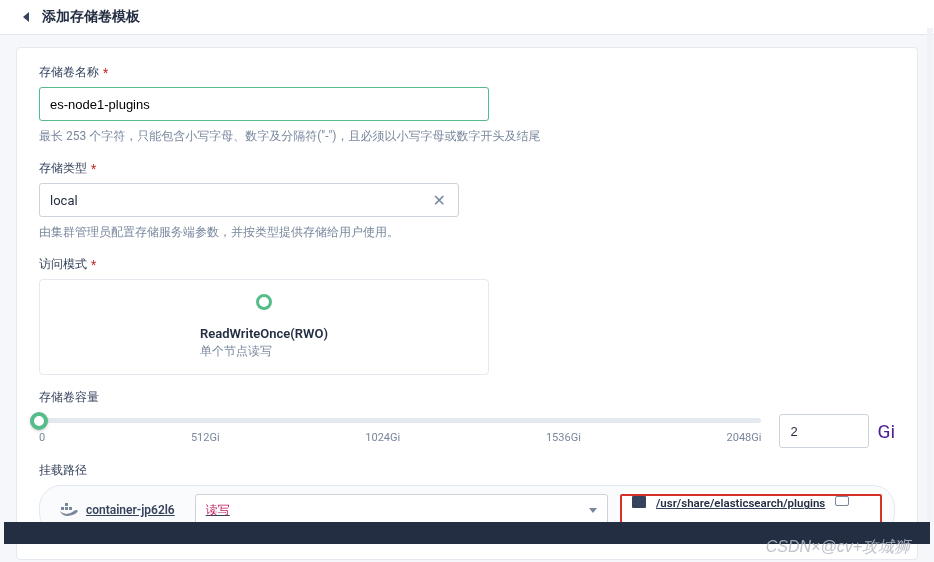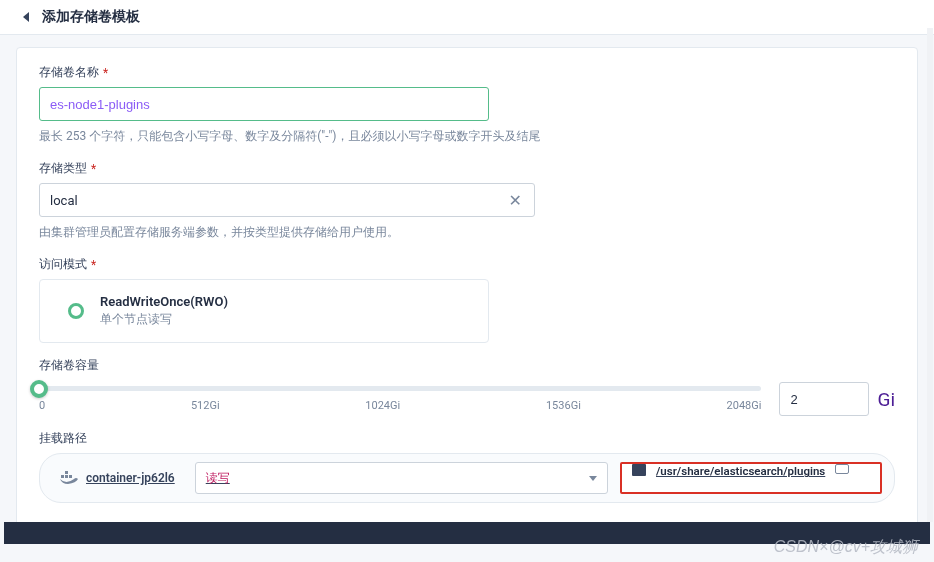--- a/index.html
+++ b/index.html
@@ -3,47 +3,47 @@
   <meta charset="utf-8">
   <style>
     * { box-sizing: border-box; margin: 0; padding: 0; }
     body { font-family: -apple-system, BlinkMacSystemFont, "Segoe UI", Roboto, "PingFang SC", "Microsoft YaHei", sans-serif; background: #f5f7fa; width: 934px; height: 562px; overflow: hidden; position: relative; font-size: 13px; color: #36435c; }
     .header { display: flex; align-items: center; padding: 8px 20px; background: #fff; border-bottom: 1px solid #e3e9ef; font-weight: 600; font-size: 14px; color: #242e42; }
     .header svg { margin-right: 8px; }
     .card { margin: 12px 16px; background: #fff; border: 1px solid #e3e9ef; border-radius: 4px; padding: 16px 22px 24px; }
     .field { margin-bottom: 14px; }
     .label { font-size: 12px; color: #36435c; margin-bottom: 6px; display: flex; align-items: center; }
     .req { color: #ca2621; margin-left: 4px; }
-    .input { width: 450px; height: 34px; border: 1px solid #55bc8a; border-radius: 3px; padding: 0 10px; font-size: 13px; color: #8b5cf6; outline: none; }
+    .input { width: 450px; height: 34px; border: 1px solid #55bc8a; border-radius: 3px; padding: 0 10px; font-size: 13px; color: #000000; outline: none; }
     .help { font-size: 12px; color: #79879c; margin-top: 6px; line-height: 1.6; }
-    .select-wrap { position: relative; width: 496px; }
+    .select-wrap { position: relative; width: 420px; }
     .select { width: 100%; height: 34px; border: 1px solid #ccd3db; border-radius: 3px; padding: 0 10px; font-size: 13px; color: #242e42; outline: none; display: flex; align-items: center; justify-content: space-between; background: #fff; cursor: pointer; }
     .close-x { color: #79879c; font-size: 16px; cursor: pointer; padding: 0 2px; }
-    .radio-card { width: 450px; border: 1px solid #e3e9ef; border-radius: 4px; padding: 14px 28px; display: flex; align-items: center; gap: 16px; }
+    .radio-card { width: 450px; border: 1px solid #e3e9ef; border-radius: 4px; padding: 14px 17px; display: flex; align-items: center; gap: 16px; flex-direction: column; }
     .radio-dot { width: 16px; height: 16px; border-radius: 50%; border: 3px solid #55bc8a; background: #fff; position: relative; }
     .radio-title { font-weight: 600; font-size: 13px; color: #242e42; }
     .radio-sub { font-size: 12px; color: #79879c; margin-top: 2px; }
     .slider-row { display: flex; align-items: center; gap: 18px; margin-top: 8px; }
     .slider-track { flex: 1; position: relative; }
     .track-bar { height: 5px; background: #e3e9ef; border-radius: 3px; position: relative; }
     .track-thumb { position: absolute; left: 0; top: 50%; transform: translate(-50%, -50%); width: 18px; height: 18px; border-radius: 50%; background: #fff; border: 4px solid #55bc8a; box-shadow: 0 1px 3px rgba(0,0,0,.2); }
     .ticks { display: flex; justify-content: space-between; font-size: 11px; color: #79879c; margin-top: 8px; }
     .cap-input { display: flex; align-items: center; gap: 8px; }
     .small-input { width: 90px; height: 34px; border: 1px solid #ccd3db; border-radius: 3px; padding: 0 10px; font-size: 13px; color: #242e42; text-align: left; outline: none; }
     .unit { font-size: 19px; color: #4c1d95; }
     .mount-row { display: flex; gap: 12px; align-items: center; background: #f9fbfd; border: 1px solid #e3e9ef; border-radius: 22px; padding: 8px 12px; text-decoration: underline; }
     .chip { display: flex; align-items: center; gap: 8px; font-size: 12px; color: #36435c; padding: 0 8px; font-weight: 600; }
     .mount-select { flex: 1; height: 32px; border: 1px solid #ccd3db; border-radius: 3px; padding: 0 10px; font-size: 12px; color: #be185d; display: flex; align-items: center; justify-content: space-between; background: #fff; cursor: pointer; }
     .chev { width: 0; height: 0; border-left: 4px solid transparent; border-right: 4px solid transparent; border-top: 5px solid #79879c; }
     .path-box { display: flex; align-items: flex-start; gap: 10px; height: 32px; border: 2px solid #d93025; border-radius: 2px; padding: 0 10px; background: #fff; min-width: 262px; }
     .path-icon { width: 14px; height: 12px; background: #36435c; border-radius: 1px; position: relative; }
     .path-text { font-size: 11.5px; color: #242e42; font-weight: 600; }
     .mini-icon { width: 14px; height: 10px; border: 1.5px solid #79879c; border-radius: 2px; }
     .footer-bar { position: absolute; left: 4px; right: 4px; bottom: 18px; height: 22px; background: #242e42; }
-    .watermark { position: absolute; right: 16px; bottom: 4px; color: rgba(180,185,195,.85); font-size: 16px; font-style: italic; font-family: Arial, sans-serif; }
+    .watermark { position: absolute; right: 24px; bottom: 4px; color: rgba(180,185,195,.85); font-size: 16px; font-style: italic; font-family: Arial, sans-serif; }
     .scrollbar { position: absolute; right: 1px; top: 28px; bottom: 40px; width: 6px; background: #f0f2f5; }
   </style>
 </head>
 <body>
 
 <div class="header">
   <svg width="14" height="14" viewBox="0 0 14 14">
       <path d="M9 2 L3 7 L9 12 Z" fill="#36435c"></path>
     </svg>
   <span>添加存储卷模板</span>

